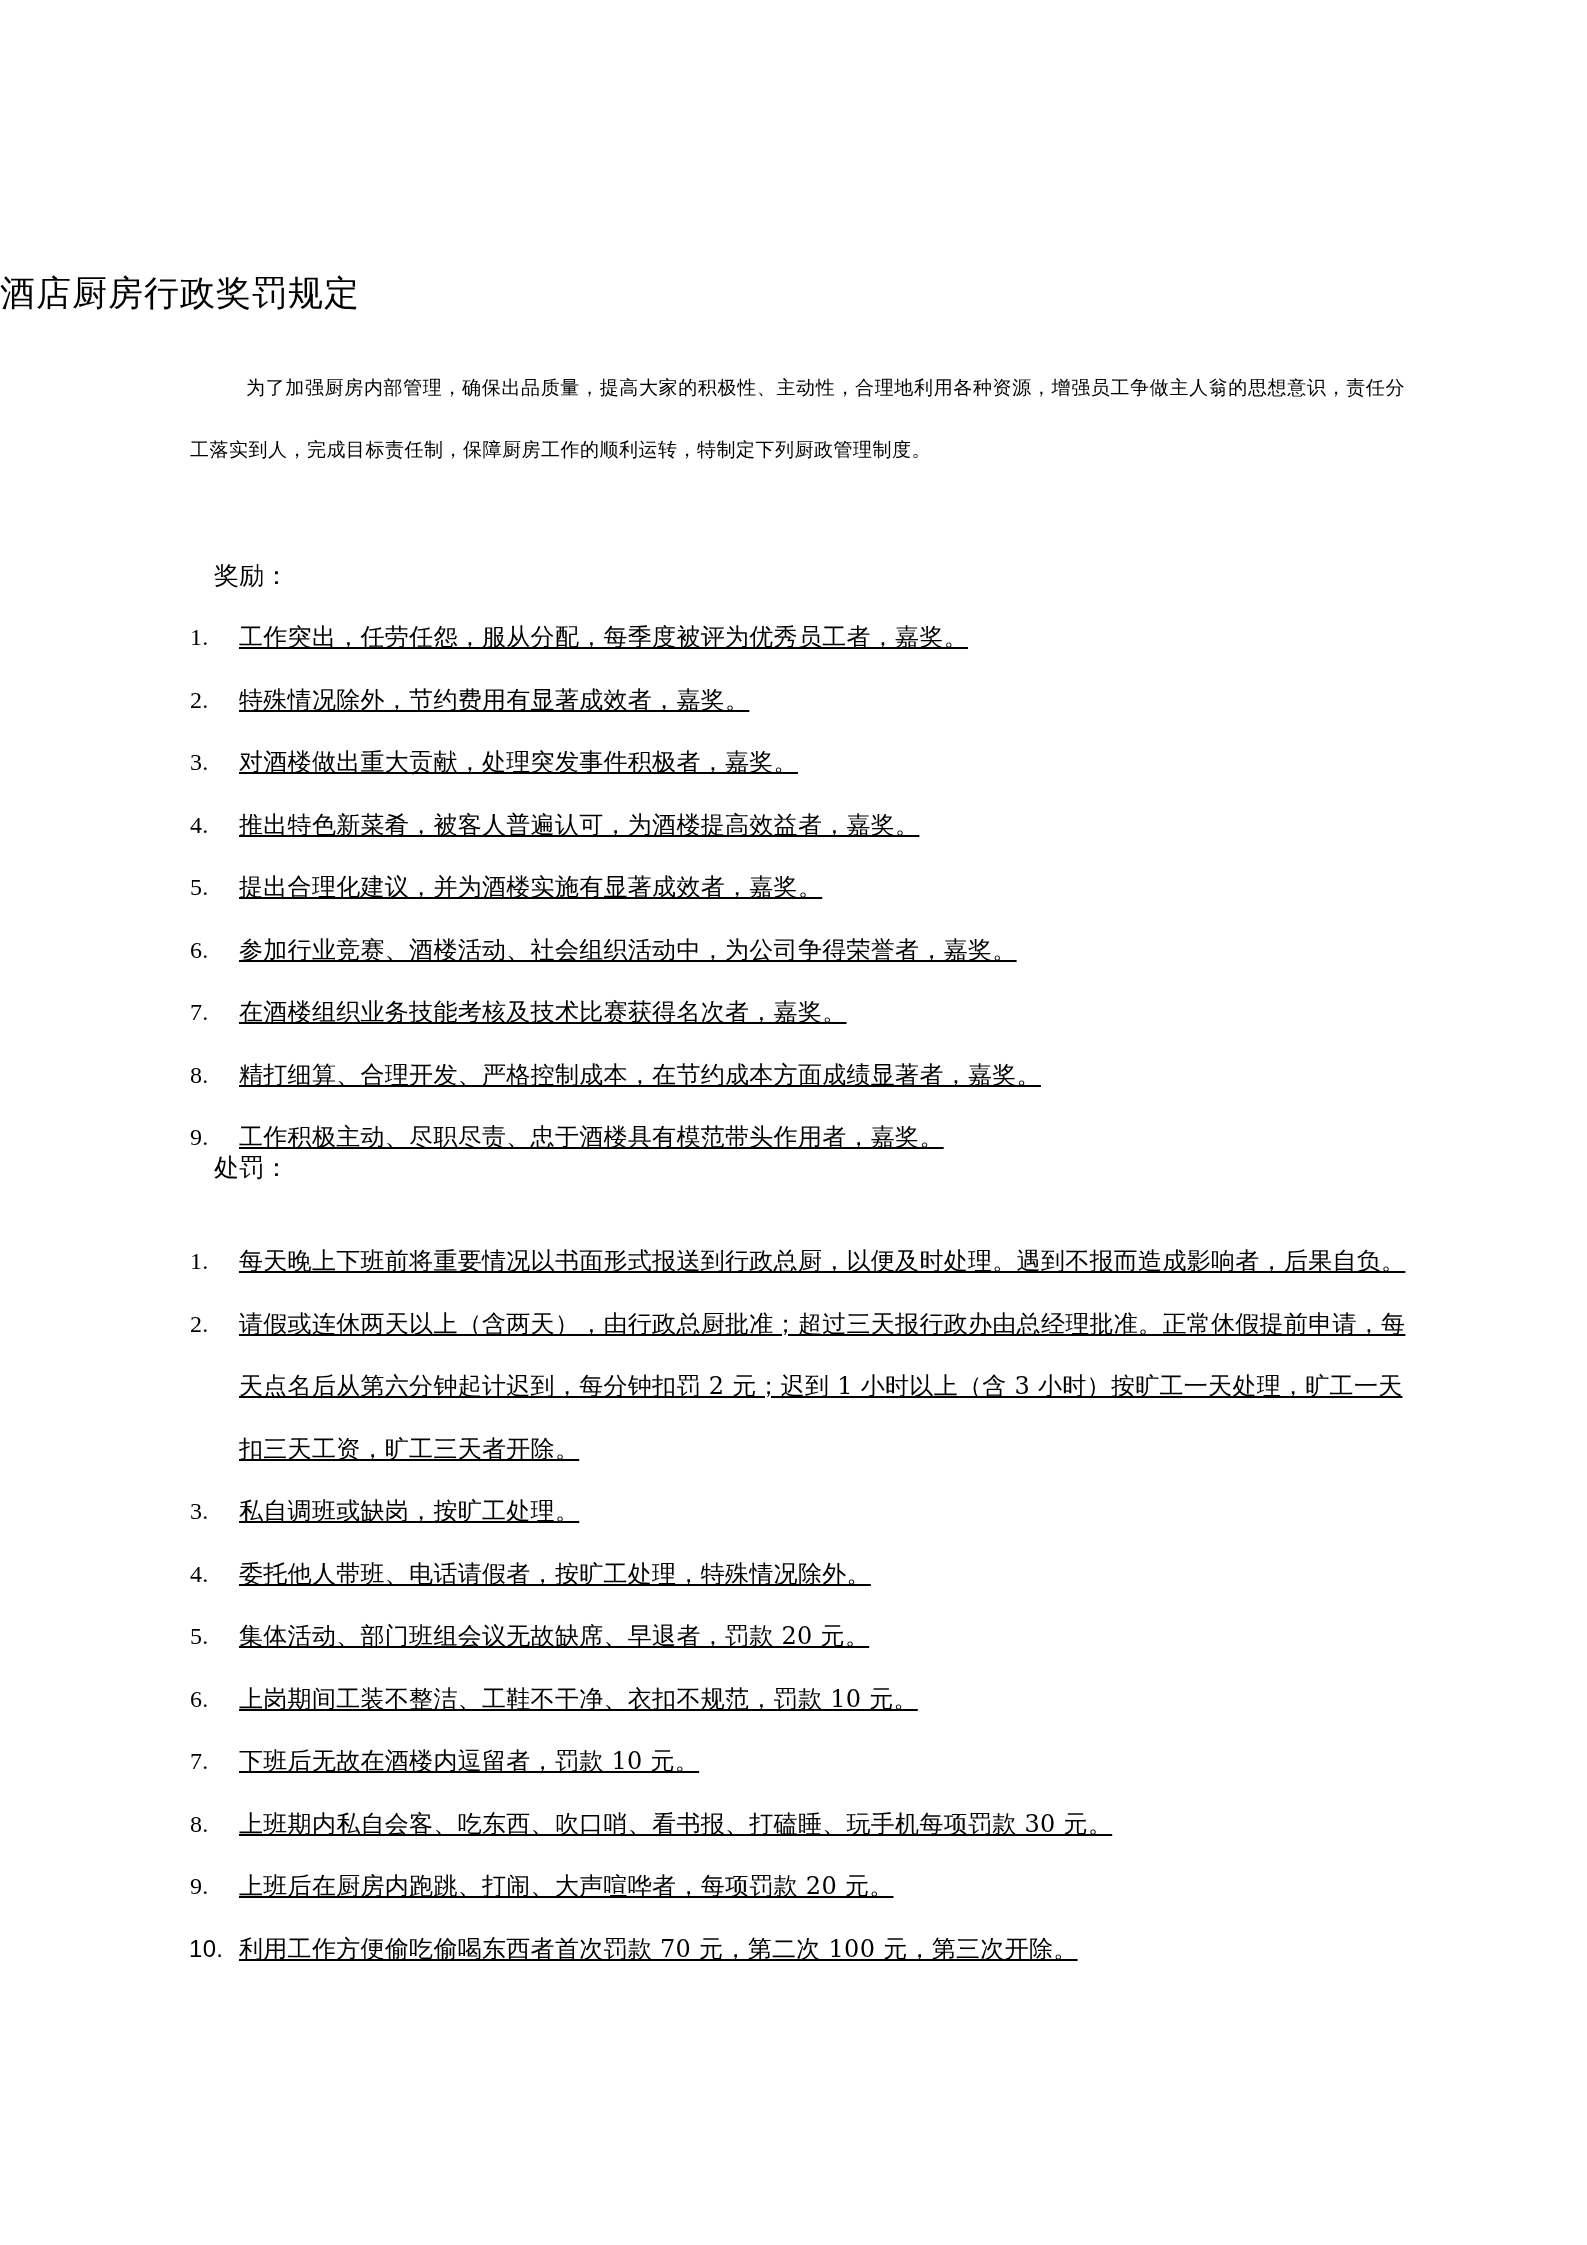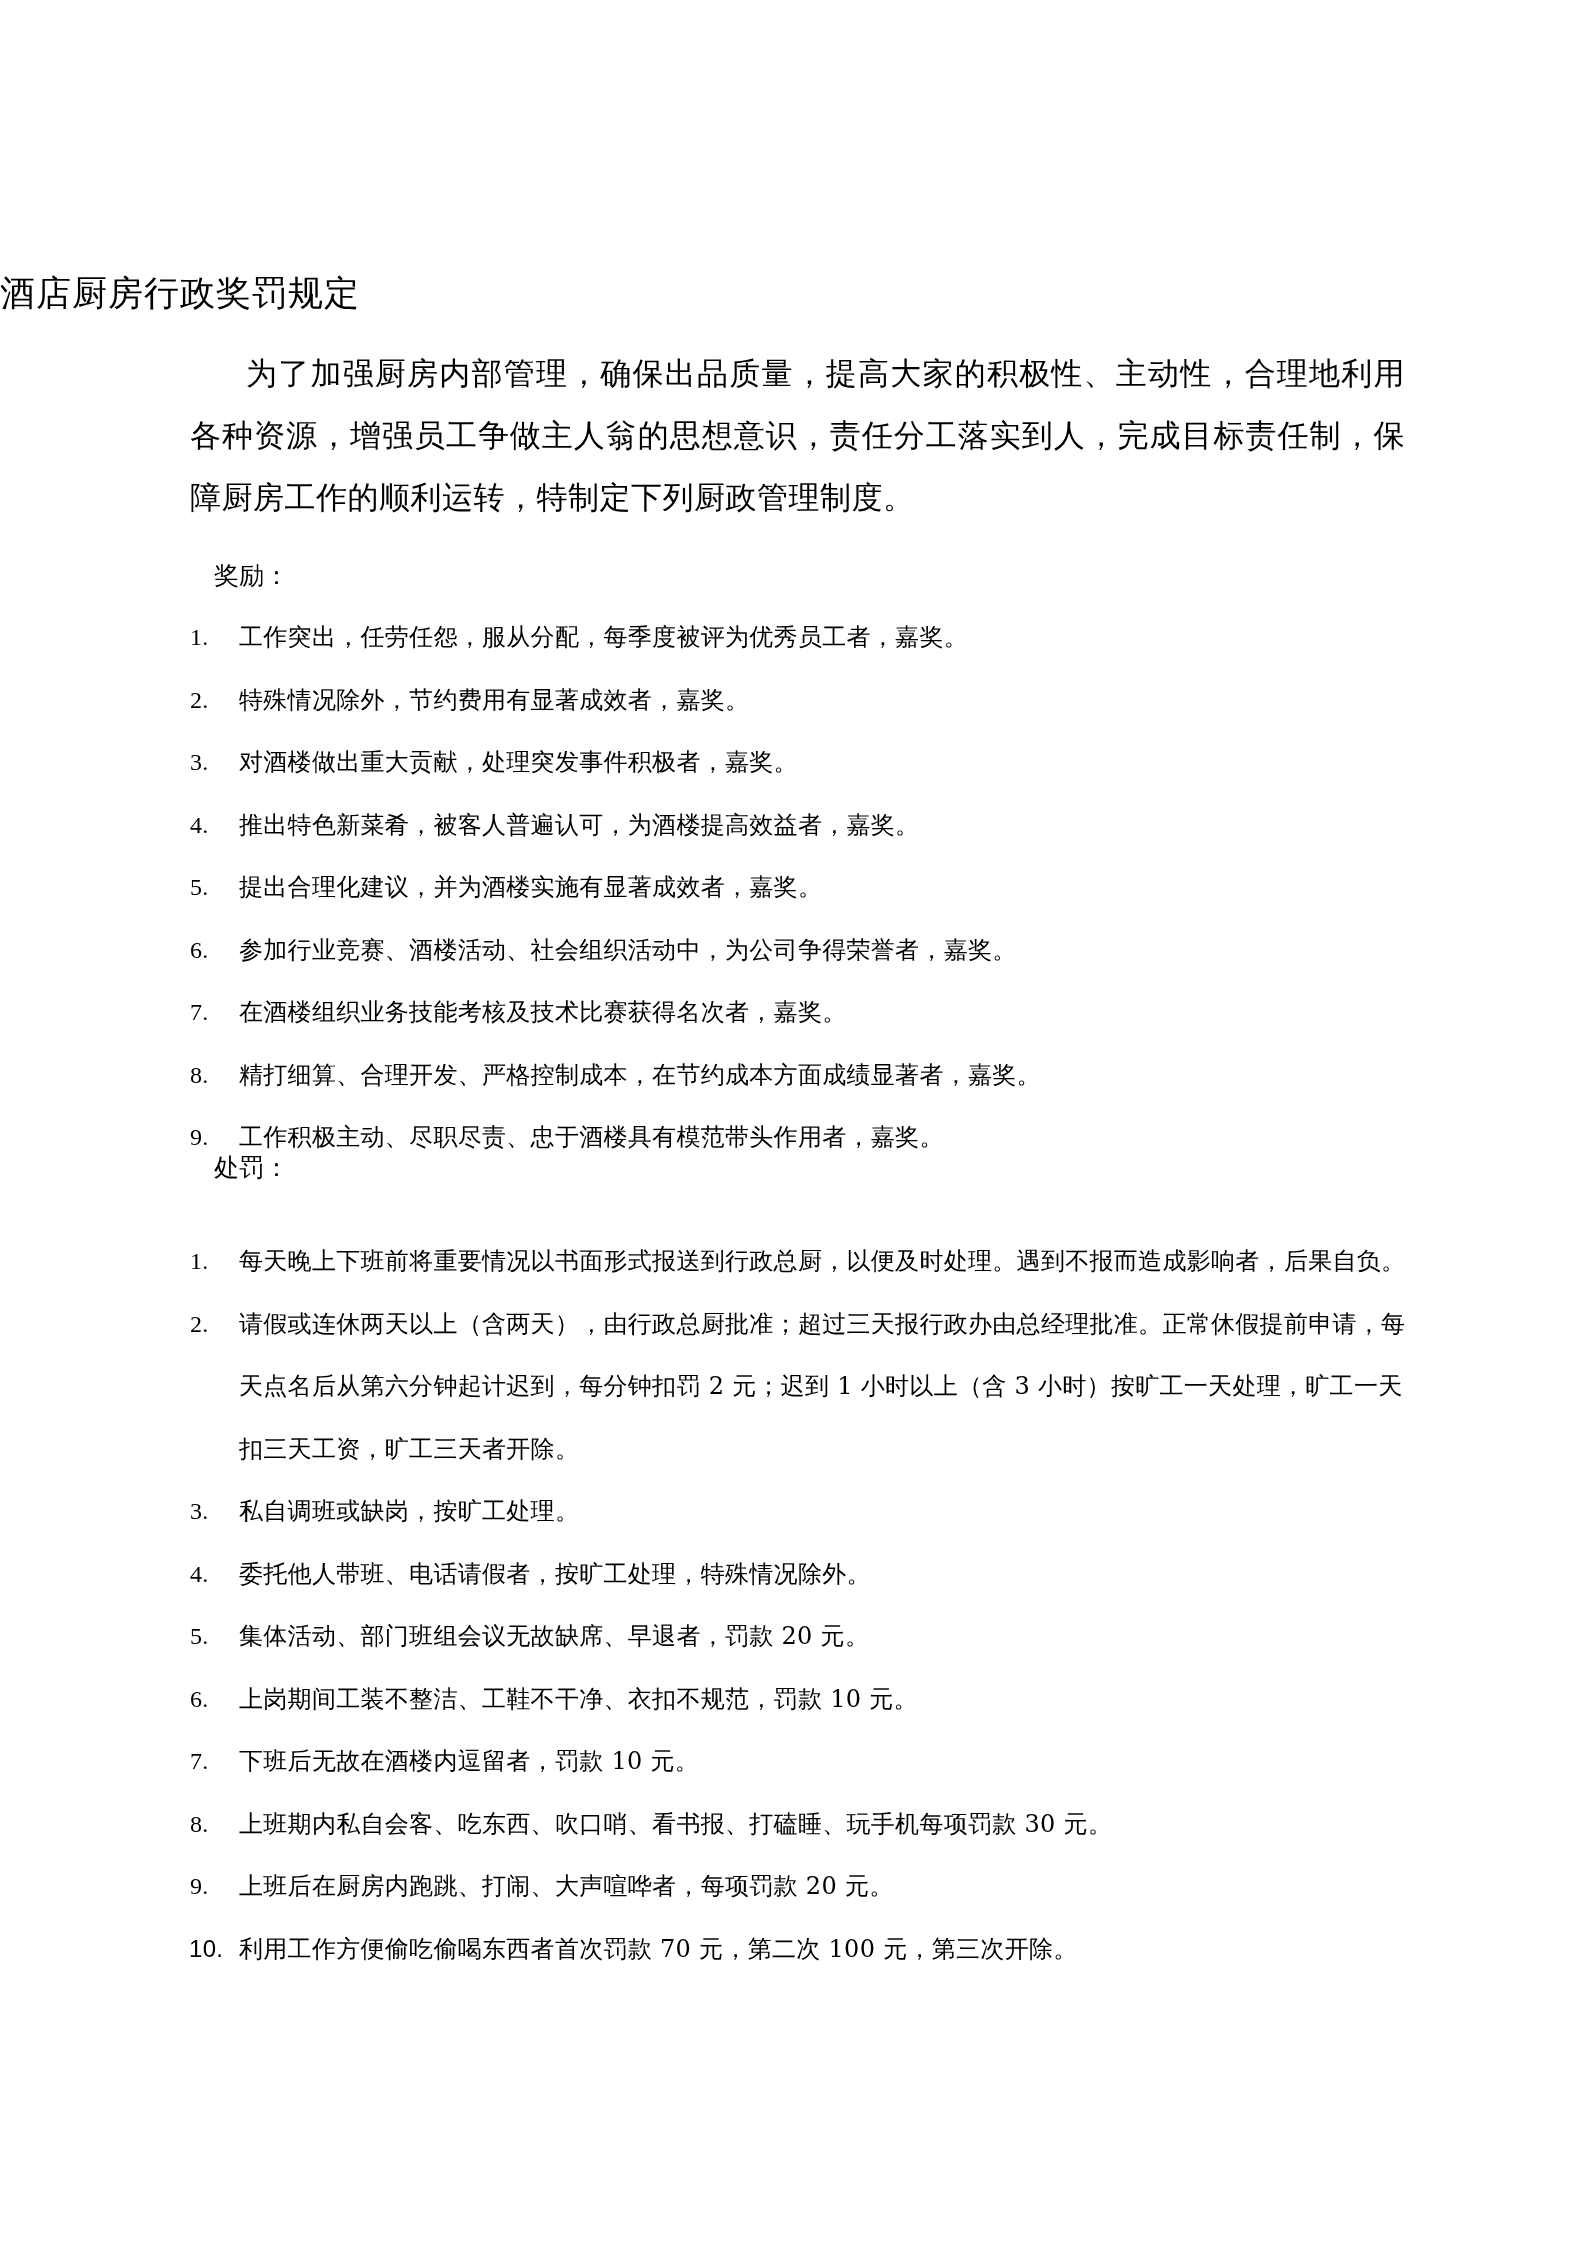--- a/index.html
+++ b/index.html
@@ -1,29 +1,29 @@
 <!DOCTYPE html>
 <html><head>
 <meta charset="utf-8">
 <style>
   html, body { margin: 0; padding: 0; background: #ffffff; }
   body { width: 1587px; height: 2245px; position: relative; overflow: hidden;
          font-family: "DejaVu Serif", "Liberation Serif", serif; color: #000; }
   .page { position: absolute; left: 0; top: 0; width: 1587px; height: 2245px; }
   .title { position: absolute; top: 268px; left: 0; width: 1587px; text-align: left;
            font-size: 35px; line-height: 50px; letter-spacing: 1px; }
-  .intro { position: absolute; left: 190px; top: 342px; width: 1215px;
-           font-size: 31px; line-height: 62px; text-indent: 56px; letter-spacing: 0.5px;
+  .intro { position: absolute; left: 190px; top: 356px; width: 1215px;
+           font-size: 19px; line-height: 62px; text-indent: 56px; letter-spacing: 0.5px;
            text-align: justify; }
   .section-head { position: absolute; left: 190px; font-size: 25px; line-height: 40px; margin-left: 24px; }
   .list { position: absolute; left: 190px; width: 1220px; margin: 0; padding: 0; list-style: none; }
   .item { position: relative; padding-left: 49px; font-size: 24px; line-height: 62.5px;
           letter-spacing: 0.3px; }
   .num { position: absolute; left: 0; top: 0; font-family: "Liberation Serif", serif; }
-  .item .txt { display: block; }
+  .item .txt { display: block; text-decoration: underline; }
   .num2 { position: absolute; left: -1px; top: 0; font-family: Liberation Sans, sans-serif; }
 </style>
 </head>
 <body>
 
 <div class="page">
   <div class="title">酒店厨房行政奖罚规定</div>
 
   <div class="intro">为了加强厨房内部管理，确保出品质量，提高大家的积极性、主动性，合理地利用各种资源，增强员工争做主人翁的思想意识，责任分工落实到人，完成目标责任制，保障厨房工作的顺利运转，特制定下列厨政管理制度。</div>
 

